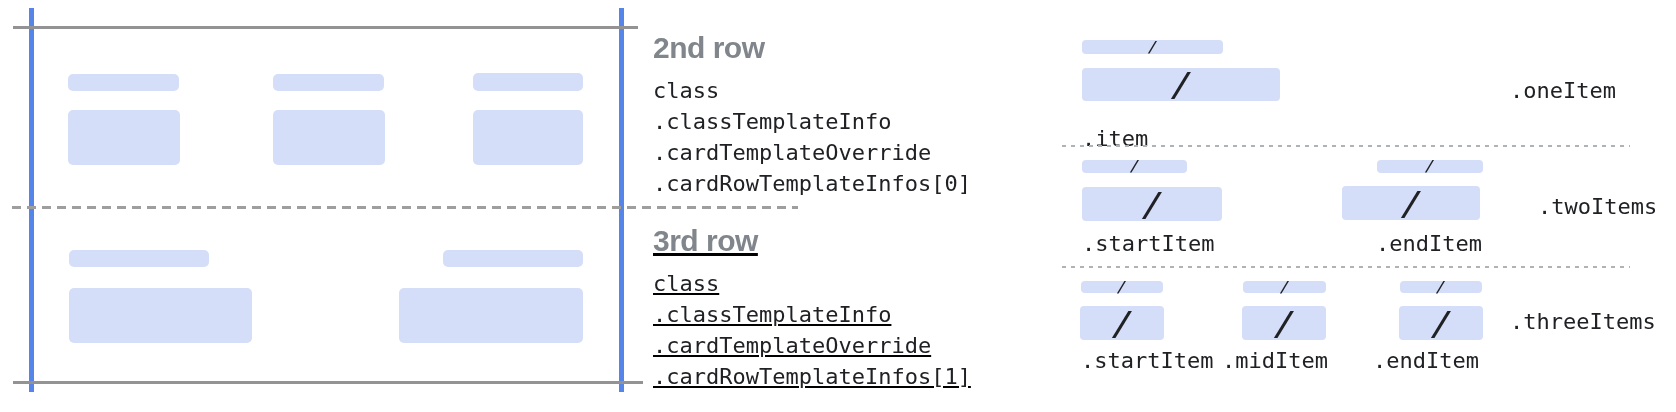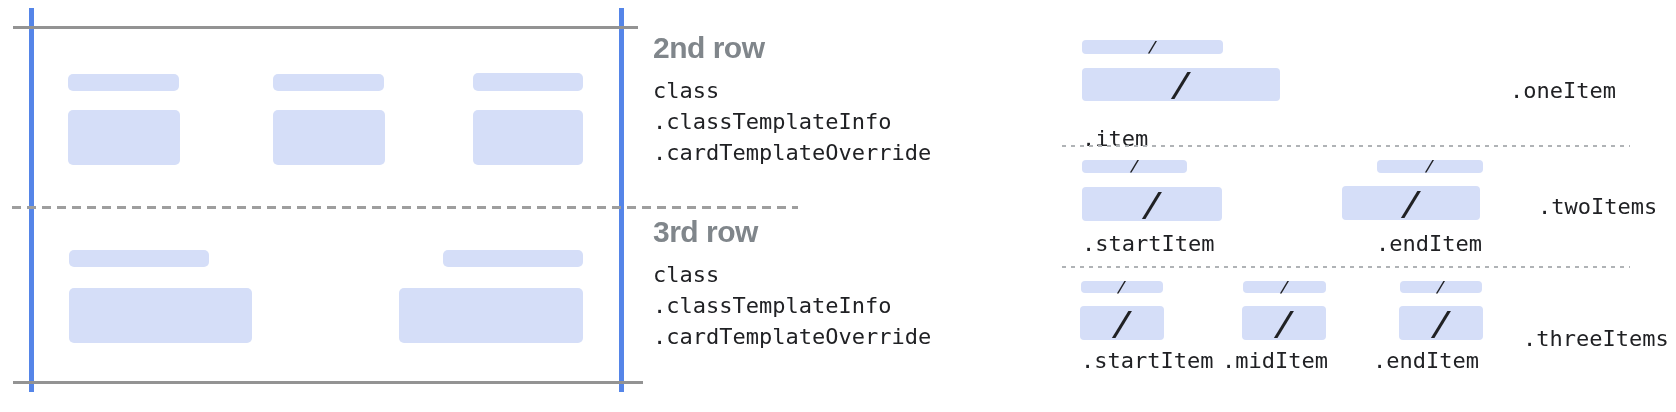--- a/index.html
+++ b/index.html
@@ -28,21 +28,21 @@
   .a2v{left:273px;top:110px;width:112px;height:55px;}
   .a3v{left:473px;top:110px;width:110px;height:55px;}
   
   .b1l{left:69px;top:250px;width:140px;height:17px;}
   .b2l{left:443px;top:250px;width:140px;height:17px;}
   .b1v{left:69px;top:288px;width:183px;height:55px;}
   .b2v{left:399px;top:288px;width:184px;height:55px;}
   
   .anno{position:absolute;left:653px;width:340px;}
   .anno-0{top:33px;}
-  .anno-1{top:217px;}
+  .anno-1{top:226px;text-decoration:underline;}
   .anno-heading{
     font-size:30px;font-weight:bold;color:var(--heading_gray);
     letter-spacing:-0.5px;line-height:1;margin:0 0 12px 0;
   }
   .code{font-family:"DejaVu Sans Mono",monospace;font-size:22px;line-height:31px;color:var(--code_text);}
   
   .dotted{
     position:absolute;left:1062px;width:568px;height:2px;
     background:repeating-linear-gradient(to right,var(--dotted_line_gray) 0 4px,transparent 4px 9px);
   }
@@ -97,29 +97,31 @@
     <div class="ph b1v"></div>
     <div class="ph b2v"></div>
   </div>
 
   <div class="anno anno-0">
     <div class="anno-heading">2nd row</div>
     <div class="code">
       <div>class</div>
       <div>.classTemplateInfo</div>
       <div>.cardTemplateOverride</div>
+      <div>.cardRowTemplateInfos[0]</div>
     </div>
   </div>
 
   <div class="anno anno-1">
     <div class="anno-heading">3rd row</div>
     <div class="code">
       <div>class</div>
       <div>.classTemplateInfo</div>
       <div>.cardTemplateOverride</div>
+      <div>.cardRowTemplateInfos[1]</div>
     </div>
   </div>
 
   <div>
 
     <div class="bar small r1s">
       <span class="slash">/</span>
     </div>
     <div class="bar big r1b">
       <span class="slash">/</span>
@@ -161,16 +163,16 @@
     </div>
     <div class="bar small r3g3s">
       <span class="slash">/</span>
     </div>
     <div class="bar big r3g3b">
       <span class="slash">/</span>
     </div>
     <div class="dlabel" style="left:1081px;top:350px;">.startItem</div>
     <div class="dlabel" style="left:1222px;top:350px;text-align:right;">.midItem</div>
     <div class="dlabel" style="left:1373px;top:350px;">.endItem</div>
-    <div class="dlabel side" style="top:328px;margin-left:13px;">.threeItems</div>
+    <div class="dlabel side" style="top:311px;">.threeItems</div>
   </div>
 
 </div>
 
 </body></html>

